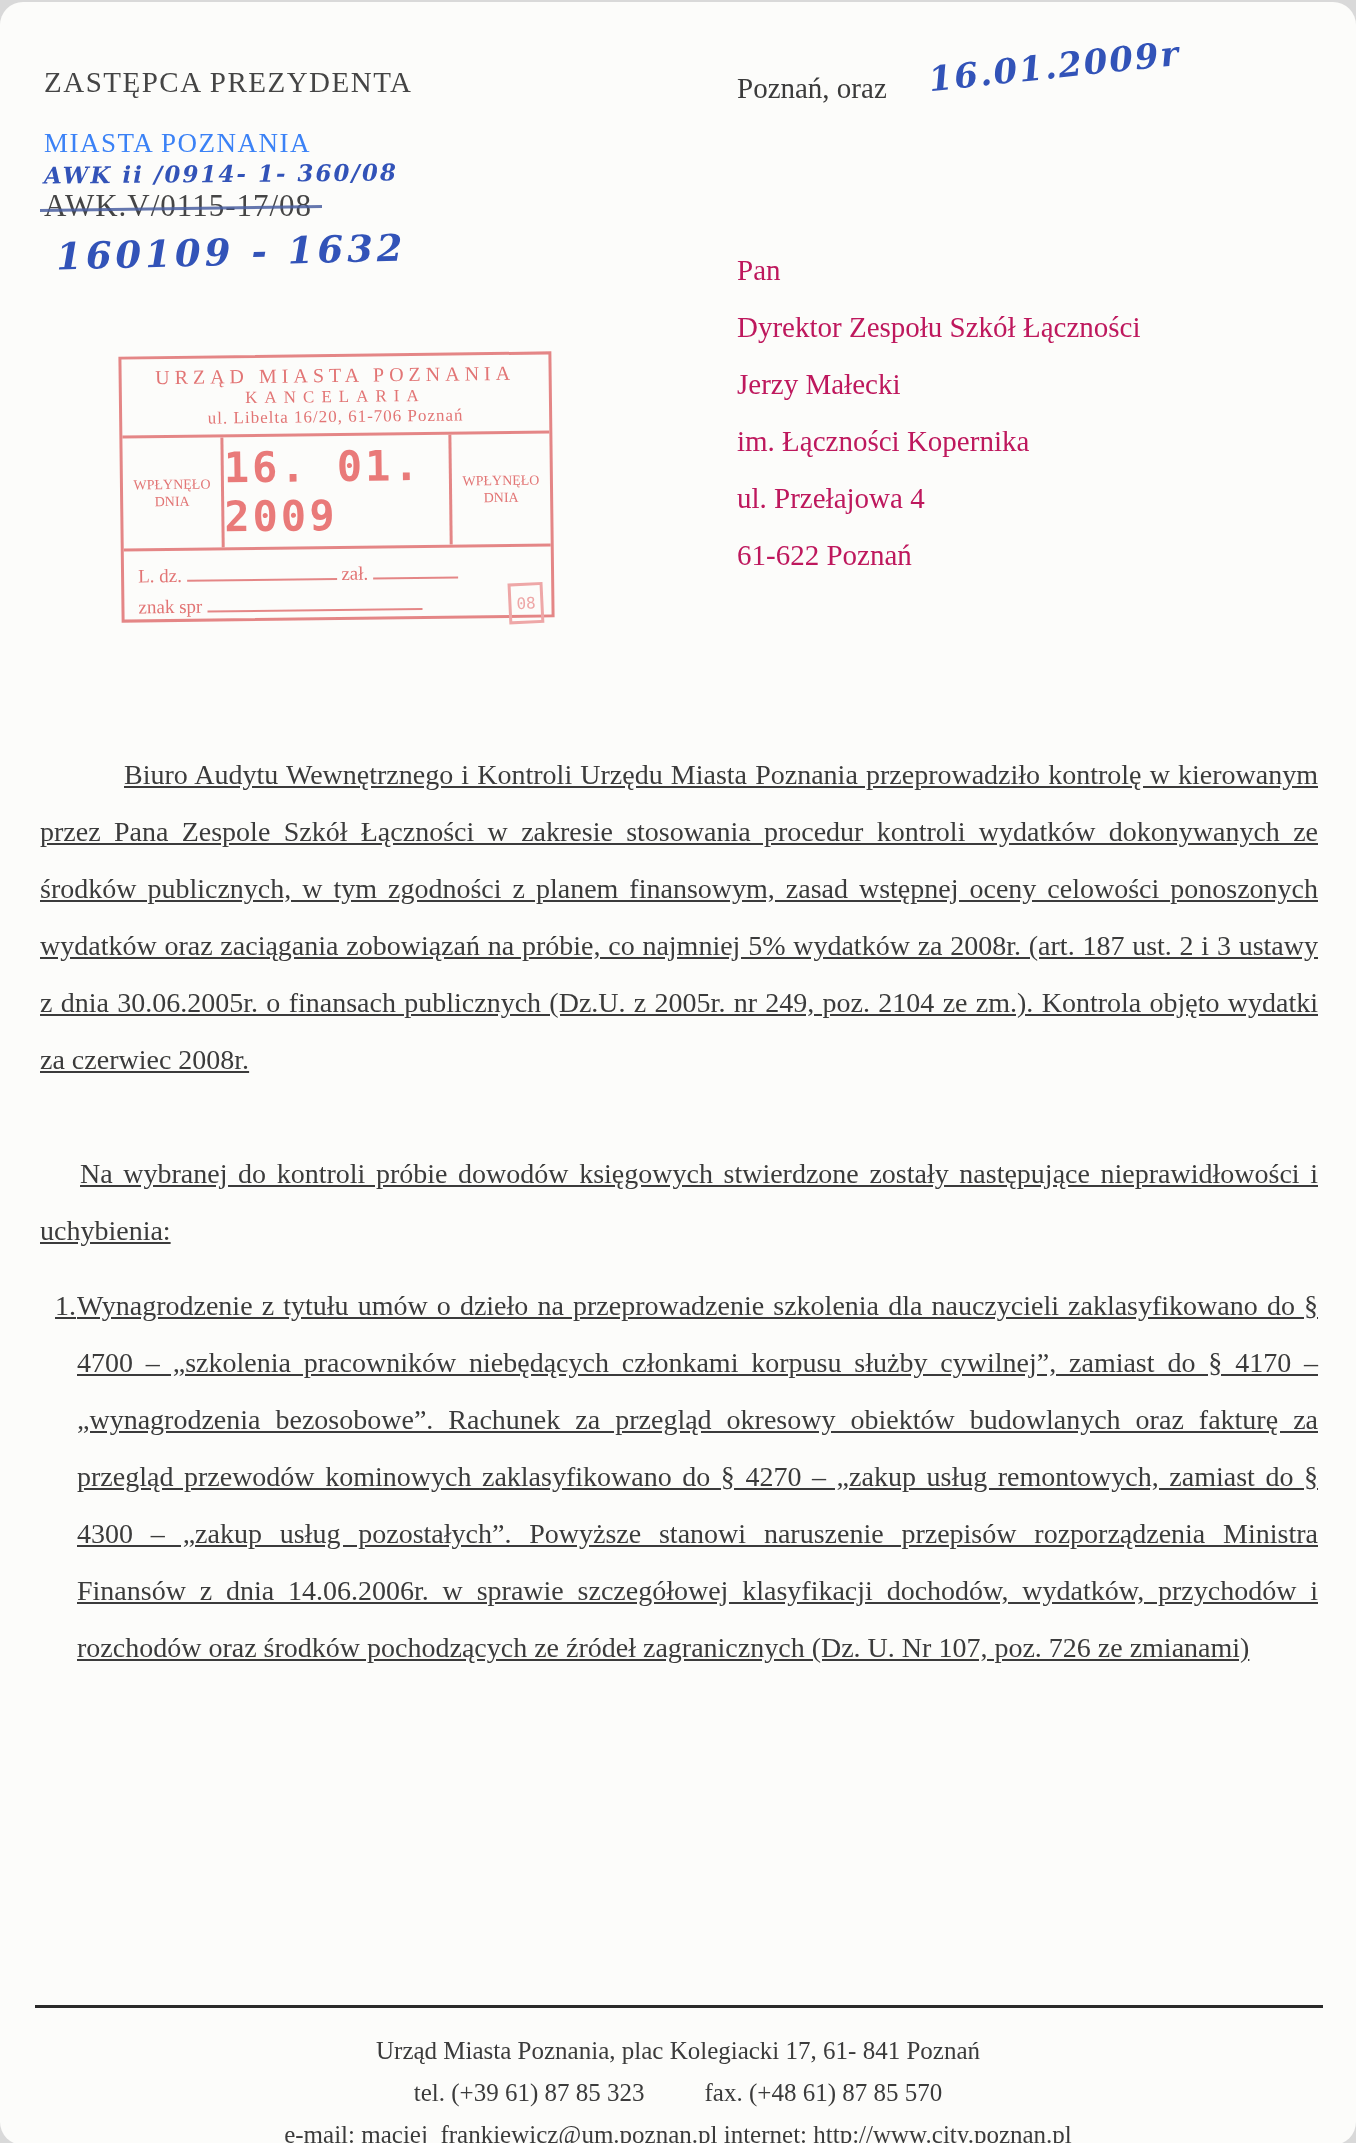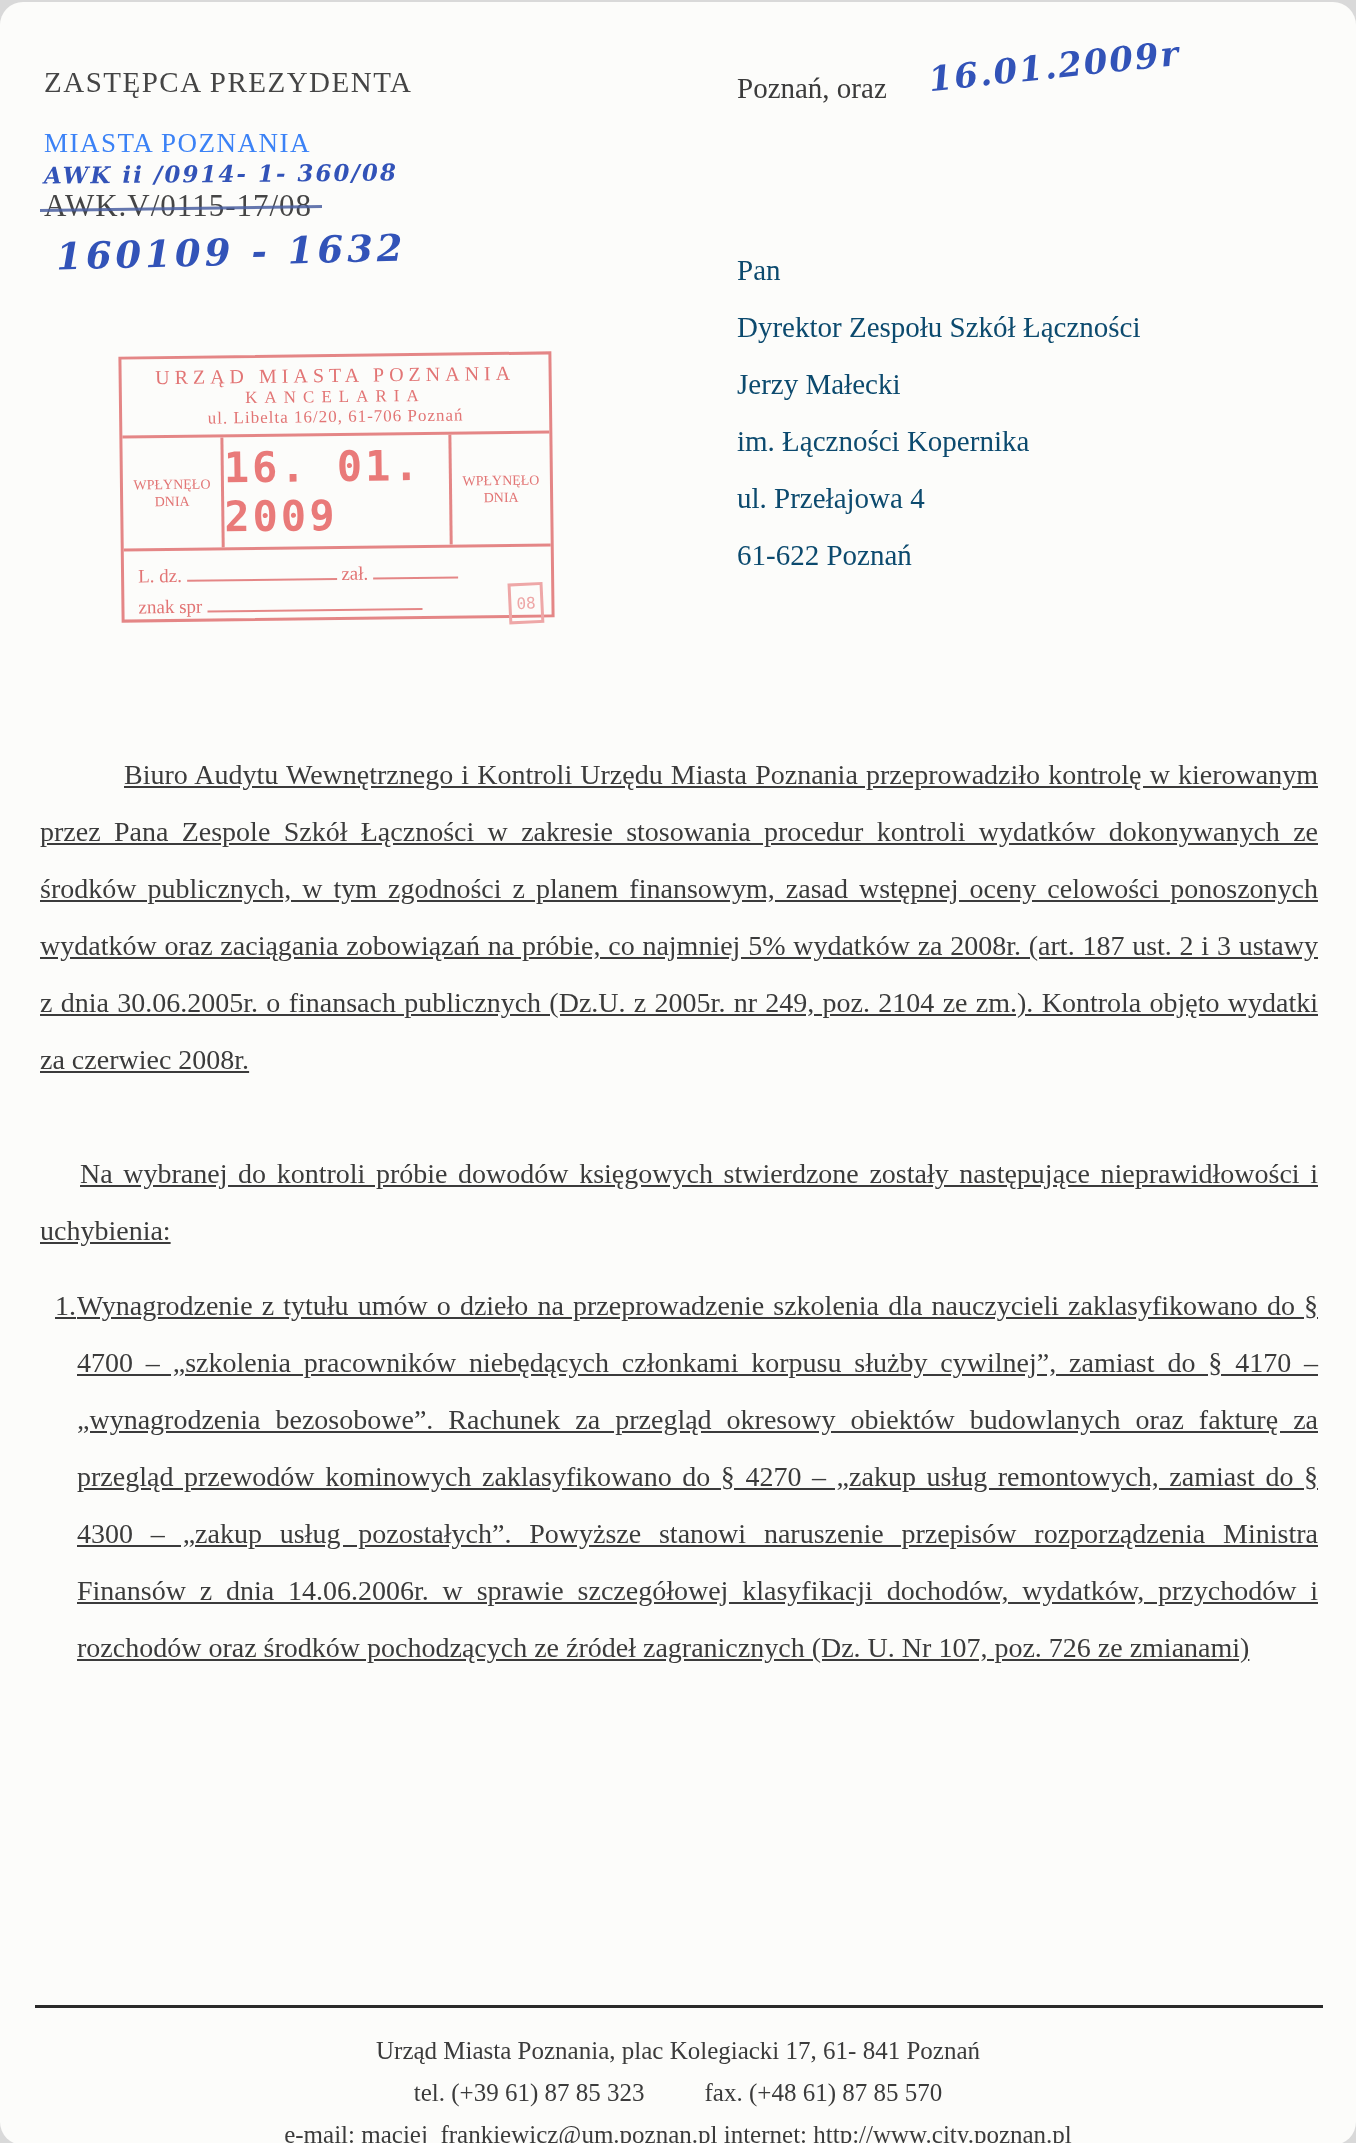--- a/index.html
+++ b/index.html
@@ -60,21 +60,21 @@
   .u { display:inline-block; border-bottom:2px solid #e37d7d; height:18px; vertical-align:baseline; }
   .u150 { width:150px; } .u85 { width:85px; } .u215 { width:215px; }
   .stamp-box08 {
     position:absolute; right:8px; top:36px;
     border:3px solid #eda0a0; color:#eda0a0;
     font-family:"DejaVu Sans Mono", monospace; font-size:16px;
     padding:2px 5px; transform:rotate(-2deg);
   }
 
   
-  .recipient { position:absolute; left:737px; top:240px; font-size:29px; line-height:57px; color:#0c4a6e; }
+  .recipient { position:absolute; left:737px; top:240px; font-size:29px; line-height:57px; color:#be185d; }
   .recipient div { height:57px; }
 
   
   .body { position:absolute; left:40px; top:744px; width:1278px; font-size:28px; line-height:57px; text-align:justify;text-decoration:underline; }
   .p1 { text-indent:84px; margin:0; }
   .p2 { text-indent:40px; margin:57px 0 0 0; }
   .list { display:flex; margin-top:18px; }
   .list-num { width:37px; padding-left:15px; box-sizing:border-box; flex:none; }
   .list-text { flex:1; text-align:justify; }
 

